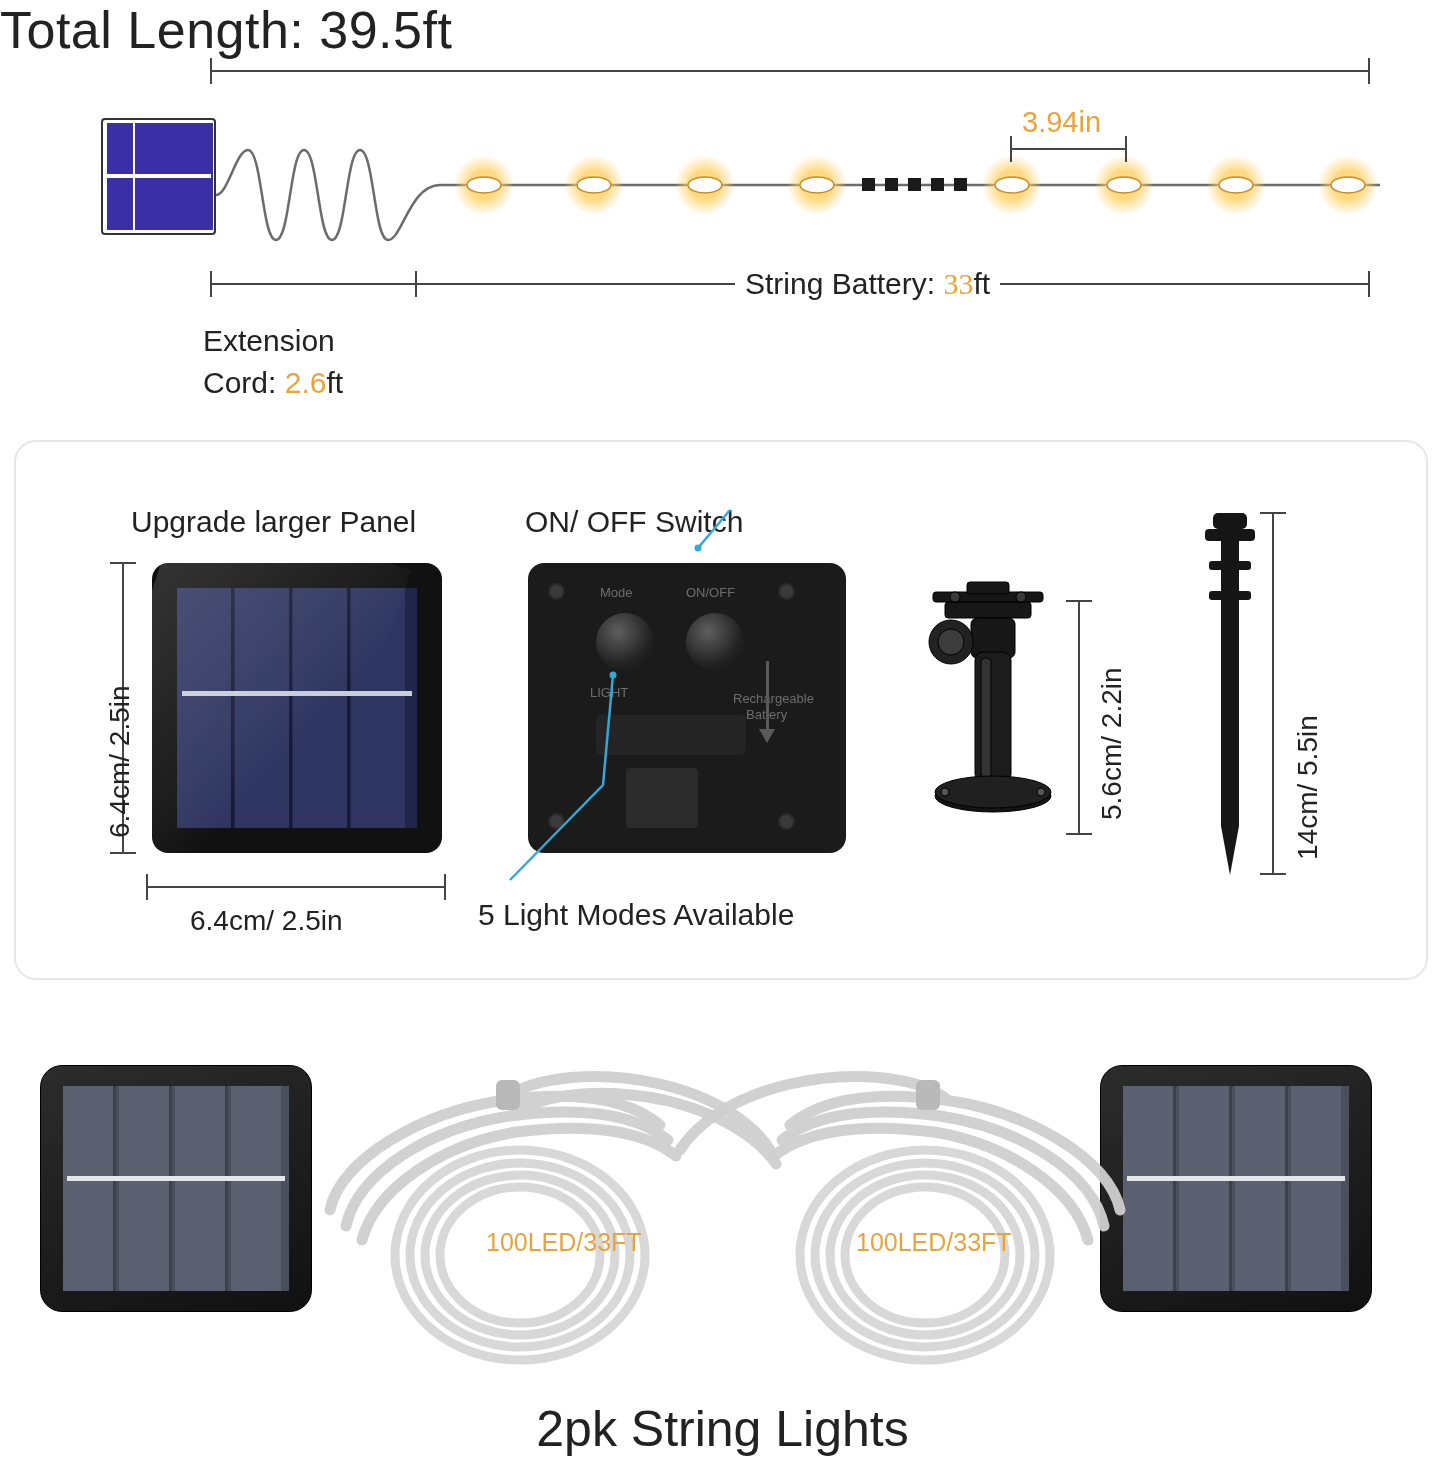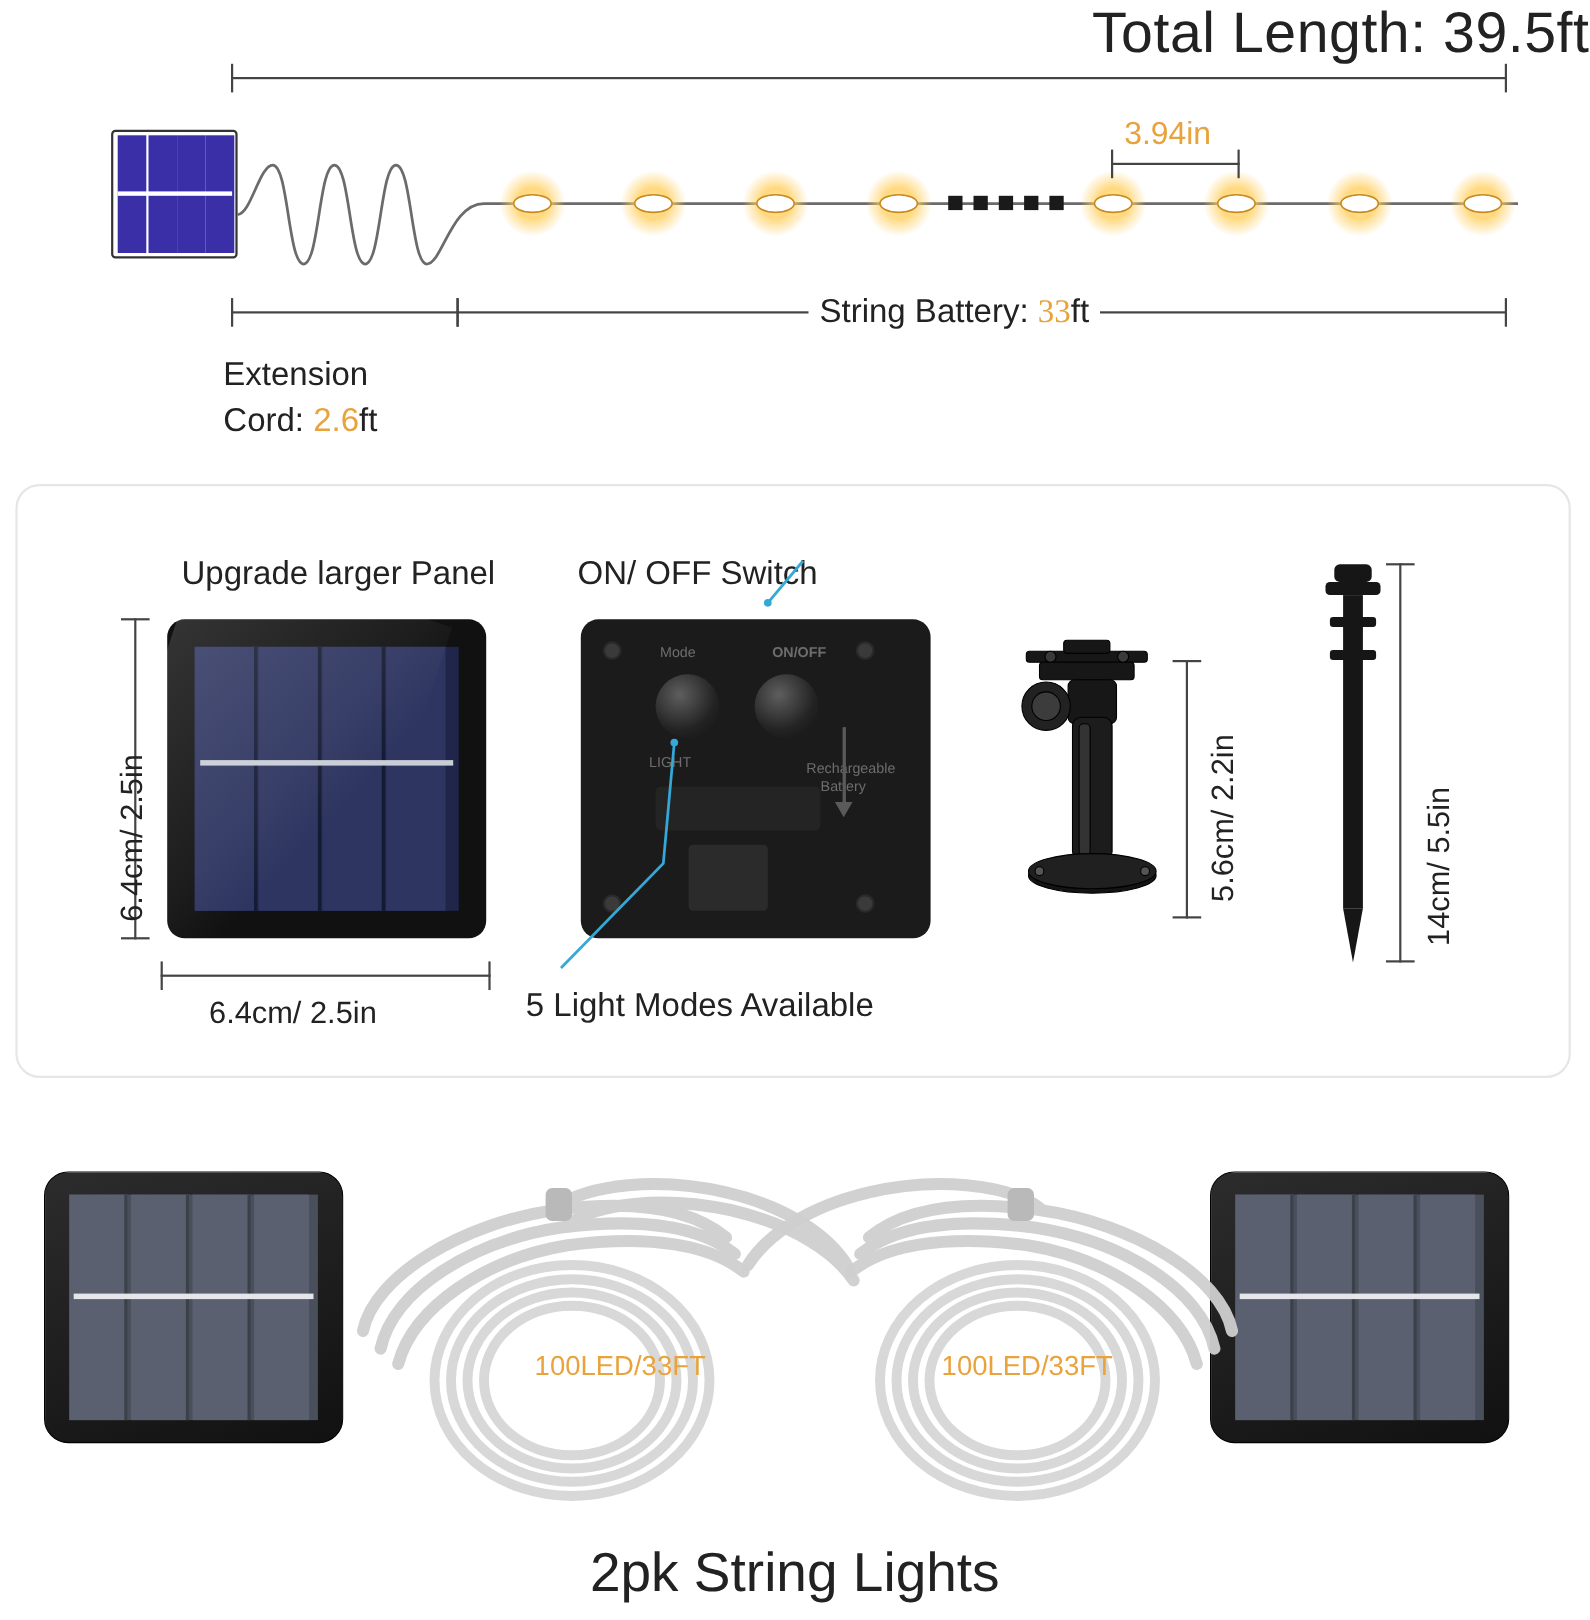--- a/index.html
+++ b/index.html
@@ -19,21 +19,21 @@
   
   #top-section {
     position: absolute;
     left: 0; top: 0;
     width: 1445px; height: 420px;
   }
   #total-length-title {
     position: absolute;
     left: 0; top: 0;
     width: 1445px;
-    text-align: right;
+    text-align: left;
     font-size: 52px;
     color: #222;
     letter-spacing: 0.5px;
   }
   .dim-line {
     position: absolute;
     background: #5a5a5a;
   }
   .dim-h { height: 2px; }
   .dim-v { width: 2px; }
@@ -116,21 +116,21 @@
     border: 2px solid #e6e6e6;
     border-radius: 22px;
     box-sizing: border-box;
   }
   .card-title {
     position: absolute;
     font-size: 30px;
     color: #222;
     white-space: nowrap;
   }
-  #title-panel { left: 131px; top: 505px; margin-left: 34px; }
+  #title-panel { left: 131px; top: 505px; }
   #title-switch { left: 525px; top: 505px; }
 
   
   #panel-img {
     position: absolute;
     left: 152px; top: 563px;
     width: 290px; height: 290px;
     background: #111;
     border-radius: 16px;
     overflow: hidden;
@@ -419,21 +419,21 @@
 <div class="dim-text vert-text" id="panel-h-text">6.4cm/ 2.5in</div>
 
 <div id="switch-img">
   <div class="scr" style="left:20px; top:20px;"></div>
   <div class="scr" style="left:250px; top:20px;"></div>
   <div class="scr" style="left:20px; top:250px;"></div>
   <div class="scr" style="left:250px; top:250px;"></div>
   <div class="btn" style="left:68px;"></div>
   <div class="btn" style="left:158px;"></div>
   <div class="lbl" style="left:72px; top:22px;">Mode</div>
-  <div class="lbl" style="left:174px; top:22px;font-weight:bold;">ON/OFF</div>
+  <div class="lbl" style="left:158px; top:22px;">ON/OFF</div>
   <div class="lbl" style="left:62px; top:122px;">LIGHT</div>
   <div class="lbl" style="left:205px; top:128px;">Rechargeable</div>
   <div class="lbl" style="left:218px; top:144px;">Battery</div>
   <div class="slot"></div>
   <div class="plug"></div>
   <div class="arrow"></div>
 </div>
 
 <svg id="switch-callout" width="300" height="200">
   <path d="M178,48 L210,10" stroke="#35a8d8" stroke-width="2.5" fill="none"></path>

